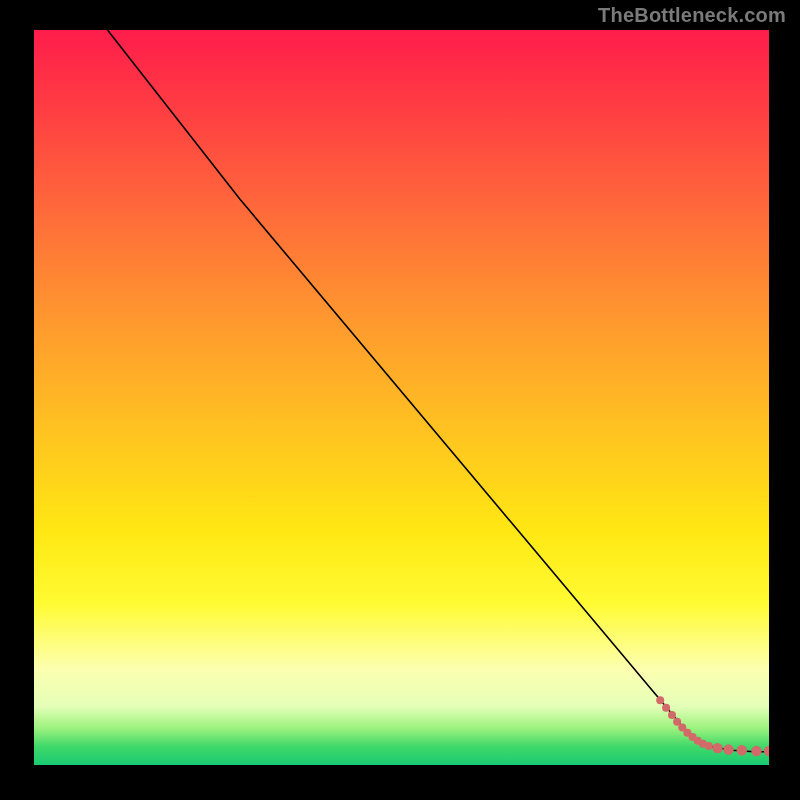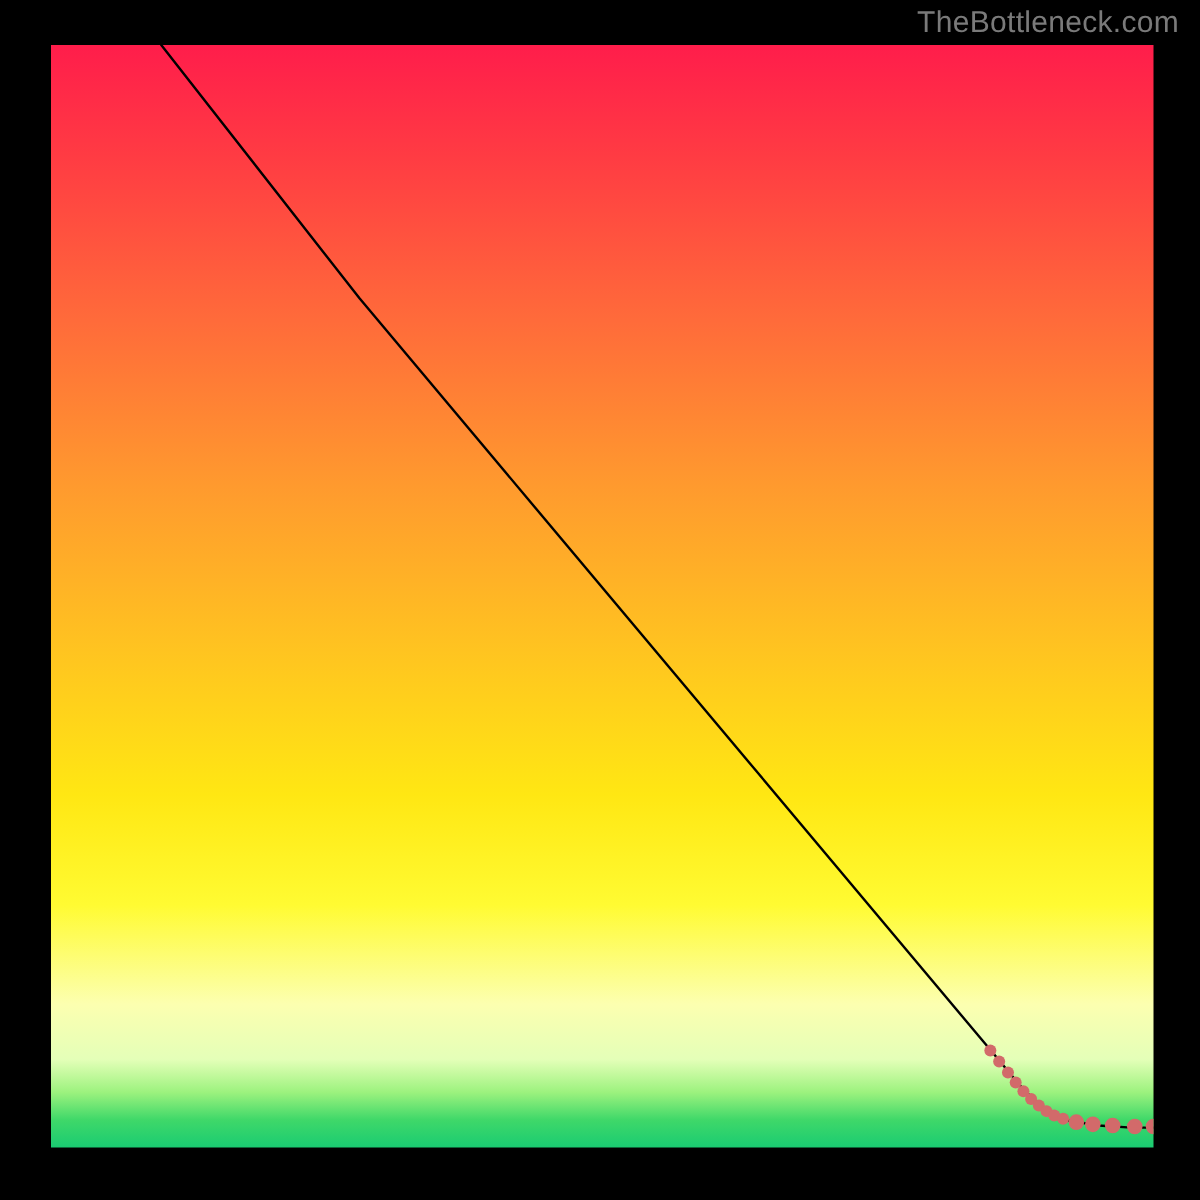--- a/index.html
+++ b/index.html
@@ -16,21 +16,21 @@
     width: 800px;
     height: 800px;
     background: #000;
   }
   .attribution {
     position: absolute;
     top: 4px;
     right: 14px;
     color: #7a7a7a;
     font-size: 20px;
-    font-weight: 400;
+    font-weight: 700;
     letter-spacing: 0.2px;
   }
   .plot {
     position: absolute;
     left: 34px;
     top: 30px;
     width: 735px;
     height: 735px;
   }
   .gradient {

